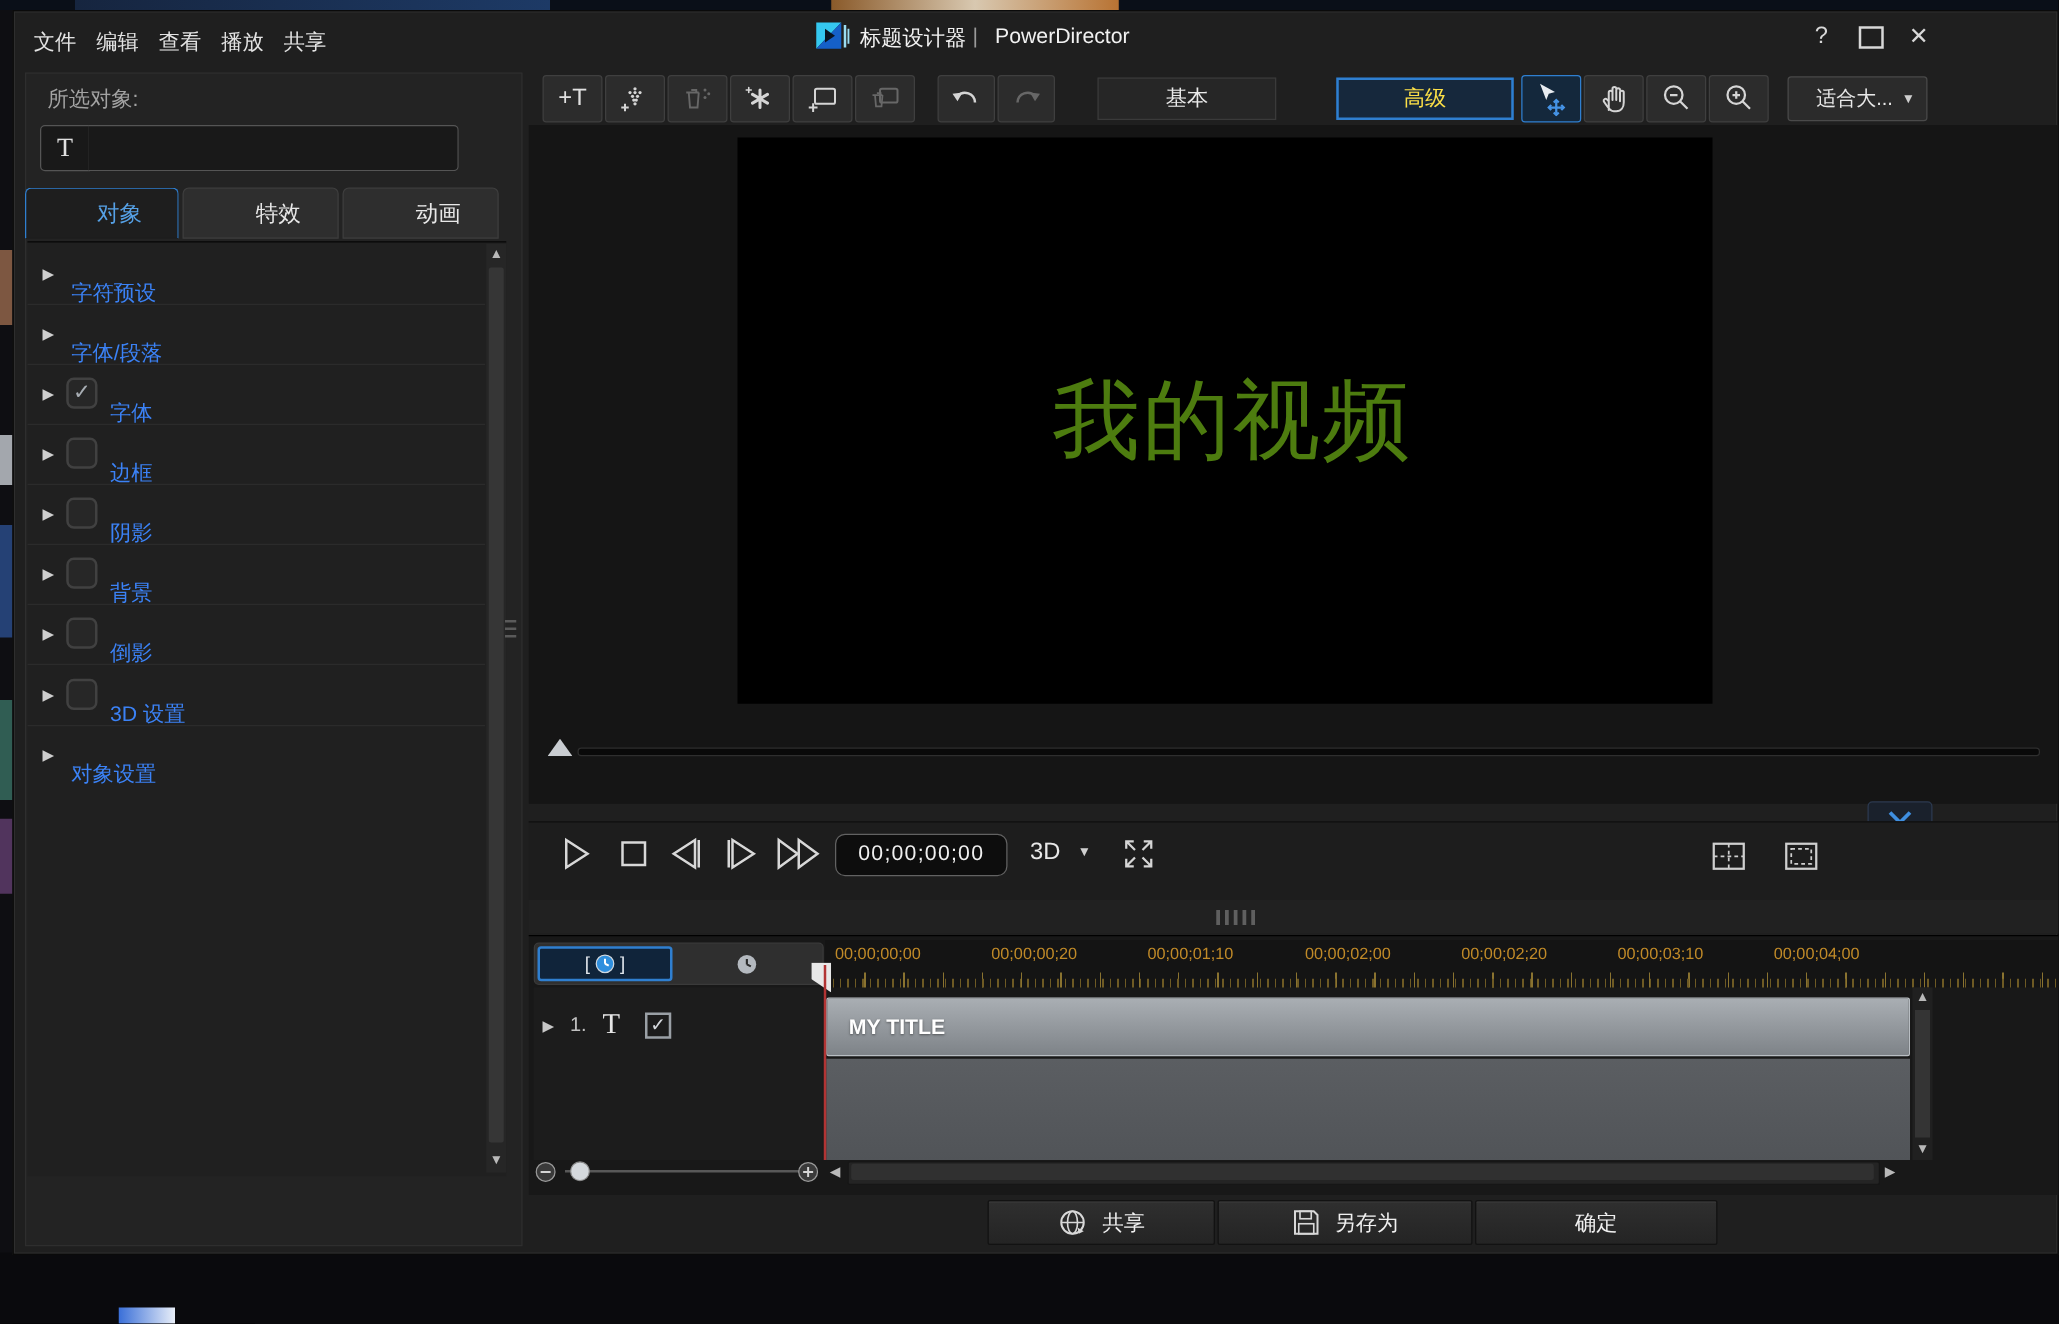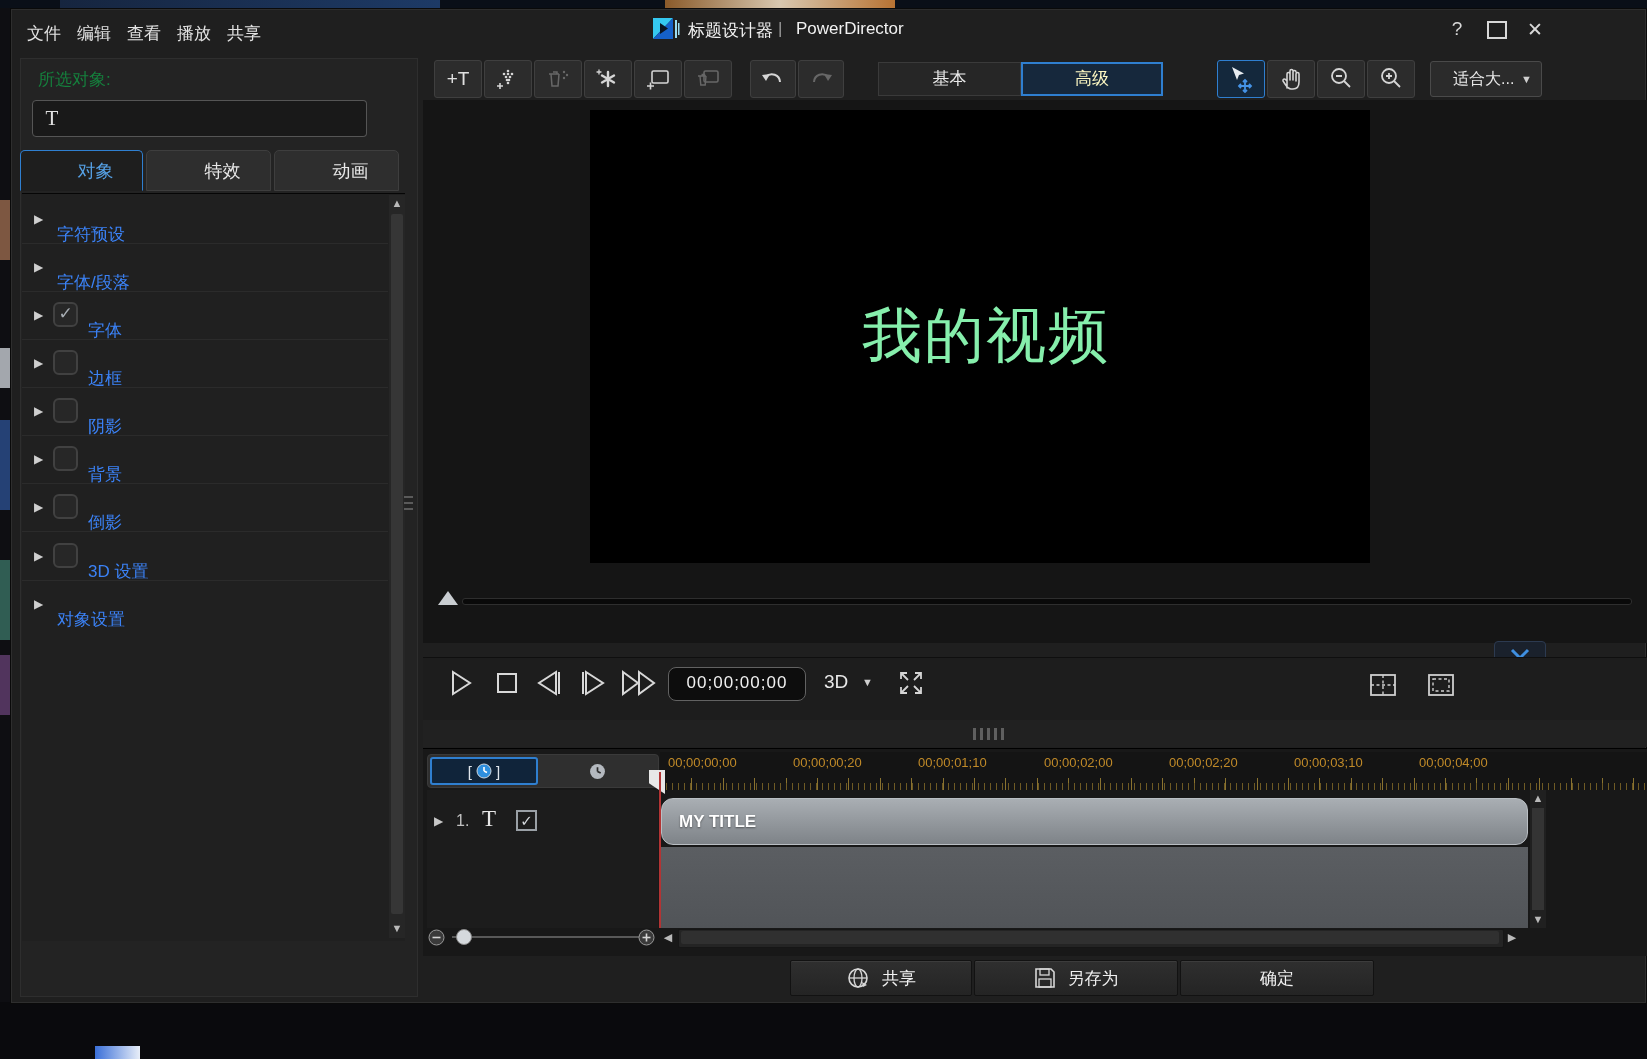--- a/index.html
+++ b/index.html
@@ -6,47 +6,47 @@
   body{font-family:"Liberation Sans","DejaVu Sans",sans-serif;color:#e8e8e8;}
   #root{position:relative;width:1647px;height:1059px;overflow:hidden;background:#050507;}
   .abs{position:absolute;}
   .win{background:#1f1f1f;border:1px solid #0a0a0a;box-shadow:inset 0 0 0 1px #2e2e2e;}
   
   .menu-item{font-size:17px;color:#e3e3e3;cursor:default;}
   .title-txt{font-size:17px;color:#f2f2f2;}
   .winctl{color:#d8d8d8;font-size:19px;text-align:center;cursor:default;}
   
   .panel{background:#232323;border:1px solid #2e2e2e;}
-  .lbl{font-size:17px;color:#15803d;}
+  .lbl{font-size:17px;color:#a3a3a3;}
   .tab{position:absolute;top:150px;height:41px;box-sizing:border-box;text-align:center;line-height:41px;font-size:18px;border-radius:5px 5px 0 0;padding-left:28px;}
   .tab-inactive{background:#2e2e2e;border:1px solid #3e3e3e;color:#e8e8e8;}
   .tab-active{background:#1e1e1e;border:1px solid #2f7fd0;border-bottom-color:#1e1e1e;color:#56a1e6;}
   .listbox{background:#202020;border-top:1px solid #060606;}
   .lrow{position:absolute;left:0;width:366px;height:48px;border-bottom:1px solid #2b2b2b;}
   .lrow .exp{position:absolute;left:12px;top:17px;font-size:12px;color:#cfcfcf;}
   .lrow .cbx{position:absolute;left:31px;top:11px;width:25px;height:25px;border-radius:6px;background:#272727;border:2px solid #414141;box-sizing:border-box;text-align:center;line-height:20px;font-size:17px;color:#a7adb3;}
   .lrow .rlbl{position:absolute;top:28px;font-size:17px;color:#3b82f6;}
   .sb{background:#262626;}
   .sb-arrow{color:#b9b9b9;font-size:11px;text-align:center;width:16px;cursor:default;}
   
   .tbtn{position:absolute;top:60px;width:48px;height:38px;background:#2c2c2c;border:1px solid #3f3f3f;border-radius:3px;box-sizing:border-box;display:flex;align-items:center;justify-content:center;}
   .tbtn.dis{opacity:1;}
   .tbtn.dis svg{opacity:.35;}
   .tbtn.active-blue{background:#14283c;border:1px solid #2f7fd0;}
   .seg{position:absolute;top:62px;height:34px;box-sizing:border-box;text-align:center;font-size:17px;}
   .seg-b{background:#262626;border:1px solid #3a3a3a;color:#eaeaea;line-height:32px;}
-  .seg-a{background:#16283c;border:2px solid #2f7fd0;color:#fef9c3;line-height:30px;}
+  .seg-a{background:#16283c;border:2px solid #2f7fd0;color:#fde047;line-height:30px;margin-left:48px;}
   .addtext{font-size:19px;color:#e0e0e0;letter-spacing:0;}
   
   .tc-box{background:#0d0d0d;border:1px solid #626262;border-radius:8px;color:#f0f0f0;font-size:17px;letter-spacing:1px;text-align:center;line-height:30px;}
   
   .ruler-lbl{position:absolute;top:3px;font-size:13px;color:#c08a28;white-space:nowrap;}
   .ticks-minor{background:repeating-linear-gradient(90deg,#6e5a24 0,#6e5a24 1px,transparent 1px,transparent 6px);}
   .ticks-major{background:repeating-linear-gradient(90deg,#8a7330 0,#8a7330 1px,transparent 1px,transparent 31.4px);}
-  .clip{background:linear-gradient(#a9aeb3,#7e8388);border:1px solid #b9bec3;border-radius:12px;box-sizing:border-box;}
+  .clip{background:linear-gradient(#a9aeb3,#7e8388);border:1px solid #b9bec3;border-radius:2px;box-sizing:border-box;}
   .clip-label{font-size:17px;font-weight:bold;color:#ffffff;text-shadow:0 1px 2px rgba(0,0,0,.45);}
   .footer-btn{position:absolute;top:960px;height:36px;background:linear-gradient(#2f2f2f,#242424);border:1px solid #121212;box-shadow:inset 0 1px 0 #3c3c3c;border-radius:2px;box-sizing:border-box;display:flex;align-items:center;justify-content:center;gap:12px;font-size:17px;color:#f0f0f0;cursor:default;}
   svg{display:block;}
   .serifT{font-family:"Liberation Serif","DejaVu Serif",serif;}
 </style>
 </head>
 <body>
 
 <div id="root">
 
@@ -263,21 +263,21 @@
     </svg>
   </div>
 
   <div class="abs" style="left:1430px;top:61px;width:112px;height:36px;background:#2b2b2b;border:1px solid #4a4a4a;border-radius:3px;box-sizing:border-box;display:flex;align-items:center;">
     <span style="font-size:16px;color:#e8e8e8;margin-left:22px;flex:1;">适合大...</span>
     <span style="font-size:11px;color:#cfcfcf;margin-right:9px;">▼</span>
   </div>
 
   <div class="abs" style="left:423px;top:100px;width:1224px;height:543px;background:#151515;"></div>
   <div class="abs" style="left:590px;top:110px;width:780px;height:453px;background:#000;display:flex;align-items:center;justify-content:center;">
-    <span style="font-size:60px;color:#86efac;font-weight:500;letter-spacing:2px;margin-left:12px;">我的视频</span>
+    <span style="font-size:70px;color:#4d7c0f;font-weight:500;letter-spacing:2px;margin-left:12px;">我的视频</span>
   </div>
 
   <div class="abs" style="left:438px;top:591px;width:20px;height:14px;background:#c9cdd1;clip-path:polygon(50% 0,100% 100%,0 100%);"></div>
   <div class="abs" style="left:462px;top:598px;width:1168px;height:5px;background:#090909;border:1px solid #2e2e2e;border-radius:3px;"></div>
 
   <div class="abs" style="left:1494px;top:641px;width:52px;height:26px;background:#1a212c;border:1px solid #2c3a50;border-radius:4px;box-sizing:border-box;display:flex;align-items:center;justify-content:center;">
     <svg width="24" height="12" viewBox="0 0 24 12">
         <polyline points="4,2 12,10 20,2" stroke="#3f8fe0" stroke-width="3" fill="none"></polyline>
       </svg>
   </div>

